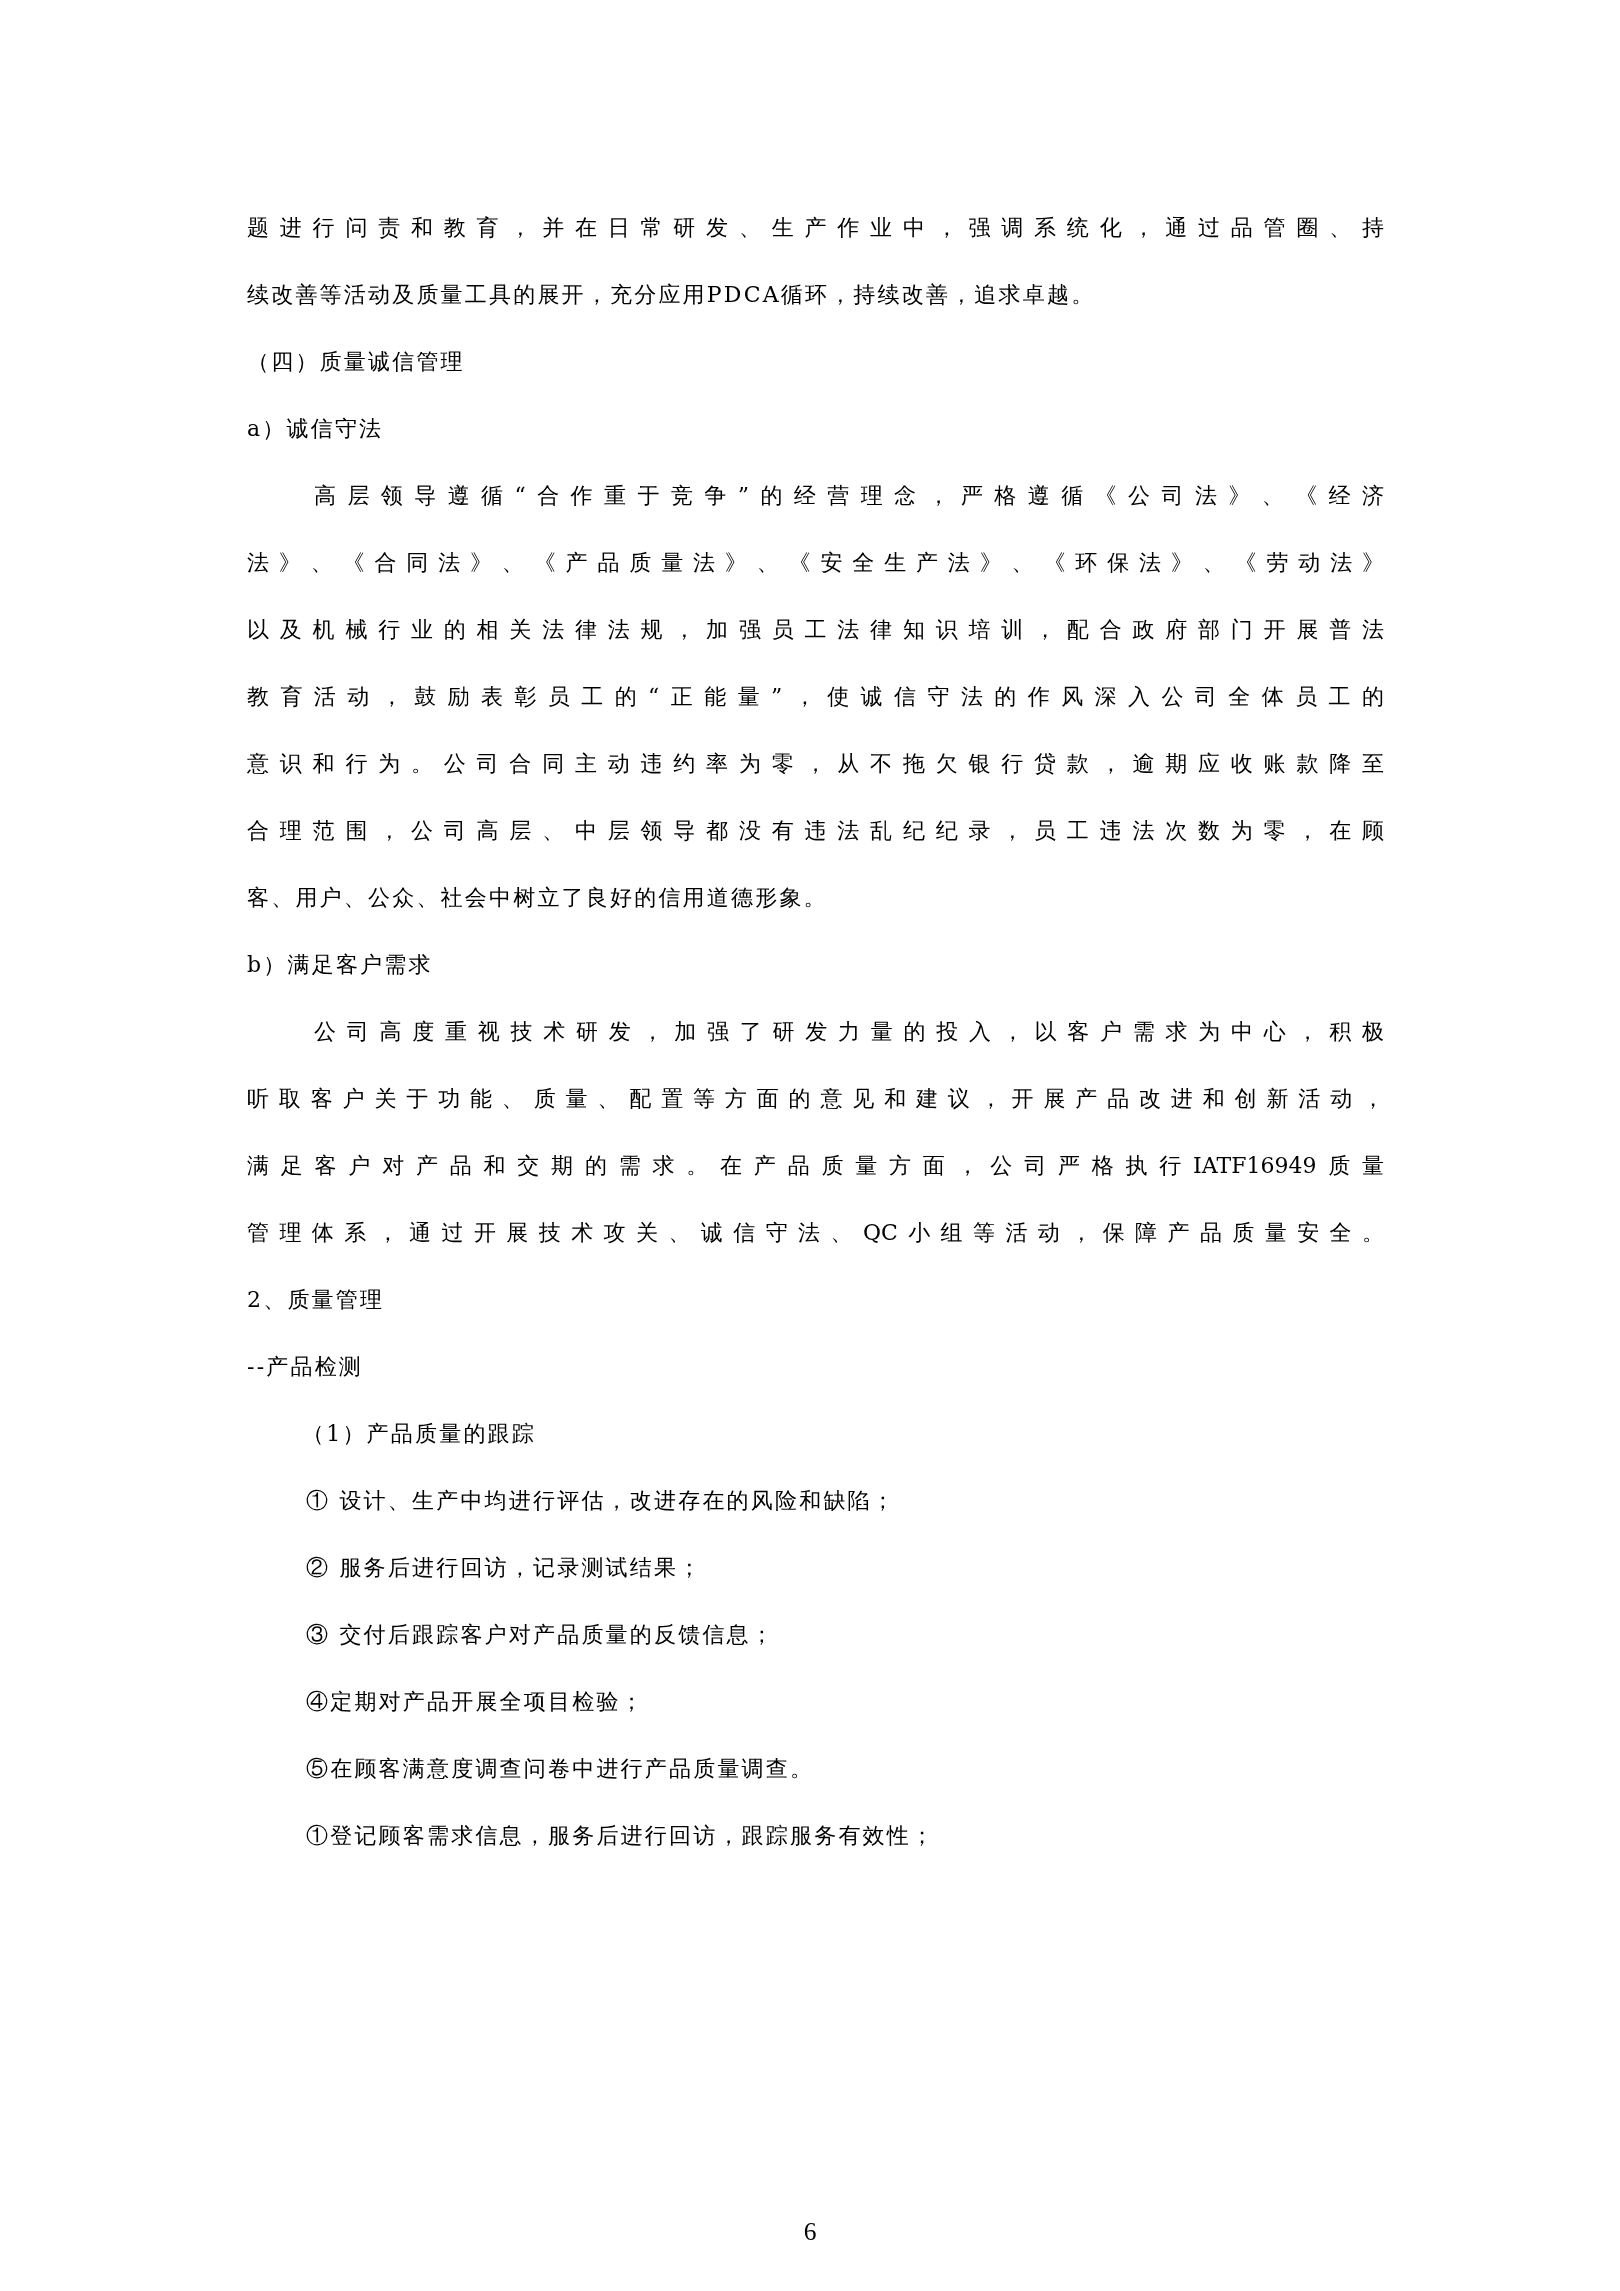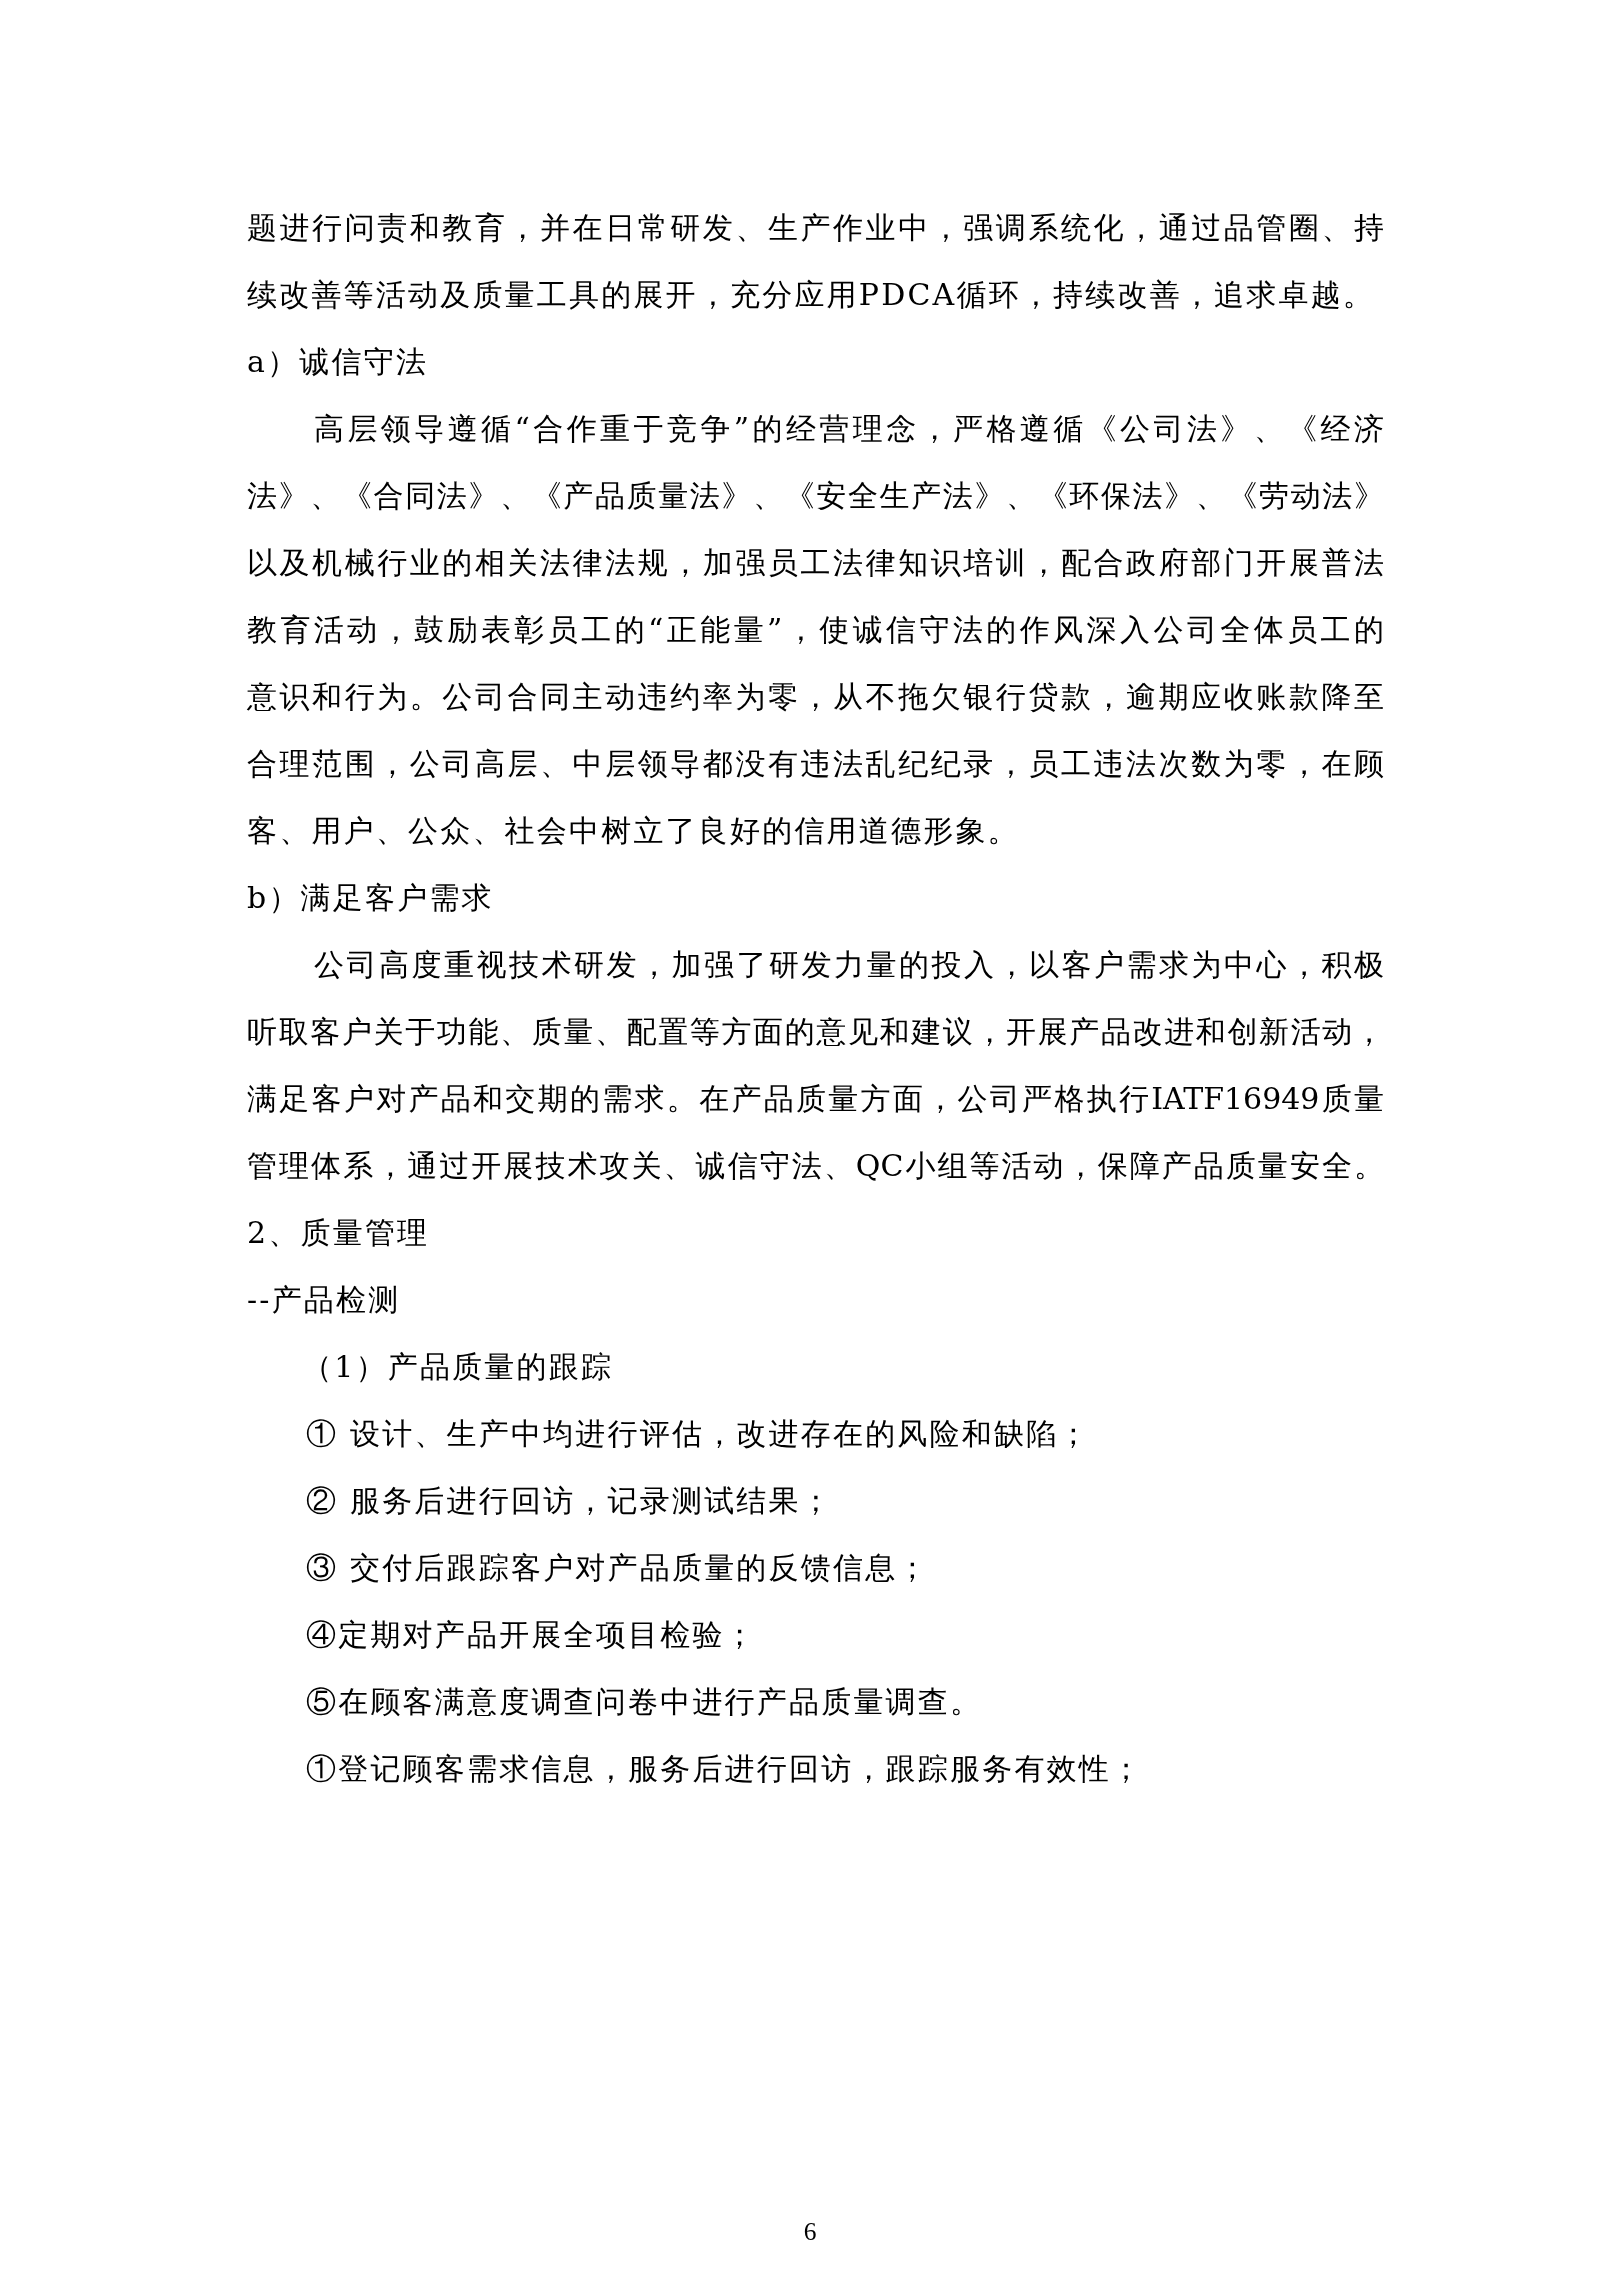--- a/index.html
+++ b/index.html
@@ -23,21 +23,21 @@
       height: 2292px;
       background: #ffffff;
     }
     .content {
       position: absolute;
       left: 247px;
       top: 194px;
       width: 1137px;
     }
     .line {
-      font-size: 30px;
+      font-size: 22px;
       line-height: 67px;
       height: 67px;
       white-space: nowrap;
       letter-spacing: 2.2px;
     }
     .justify {
       text-align: justify;
       text-align-last: justify;
       letter-spacing: 0;
     }
@@ -58,20 +58,21 @@
 <body>
 
 <div class="page">
   <div class="content">
 
     <div>
       <div class="line justify">题进行问责和教育，并在日常研发、生产作业中，强调系统化，通过品管圈、持</div>
       <div class="line">续改善等活动及质量工具的展开，充分应用PDCA循环，持续改善，追求卓越。</div>
     </div>
 
+    <div class="line">（四）质量诚信管理</div>
 
 
     <div class="line">a）诚信守法</div>
 
     <div>
       <div class="line justify indent-para">高层领导遵循“合作重于竞争”的经营理念，严格遵循《公司法》、《经济</div>
       <div class="line justify">法》、《合同法》、《产品质量法》、《安全生产法》、《环保法》、《劳动法》</div>
       <div class="line justify">以及机械行业的相关法律法规，加强员工法律知识培训，配合政府部门开展普法</div>
       <div class="line justify">教育活动，鼓励表彰员工的“正能量”，使诚信守法的作风深入公司全体员工的</div>
       <div class="line justify">意识和行为。公司合同主动违约率为零，从不拖欠银行贷款，逾期应收账款降至</div>

